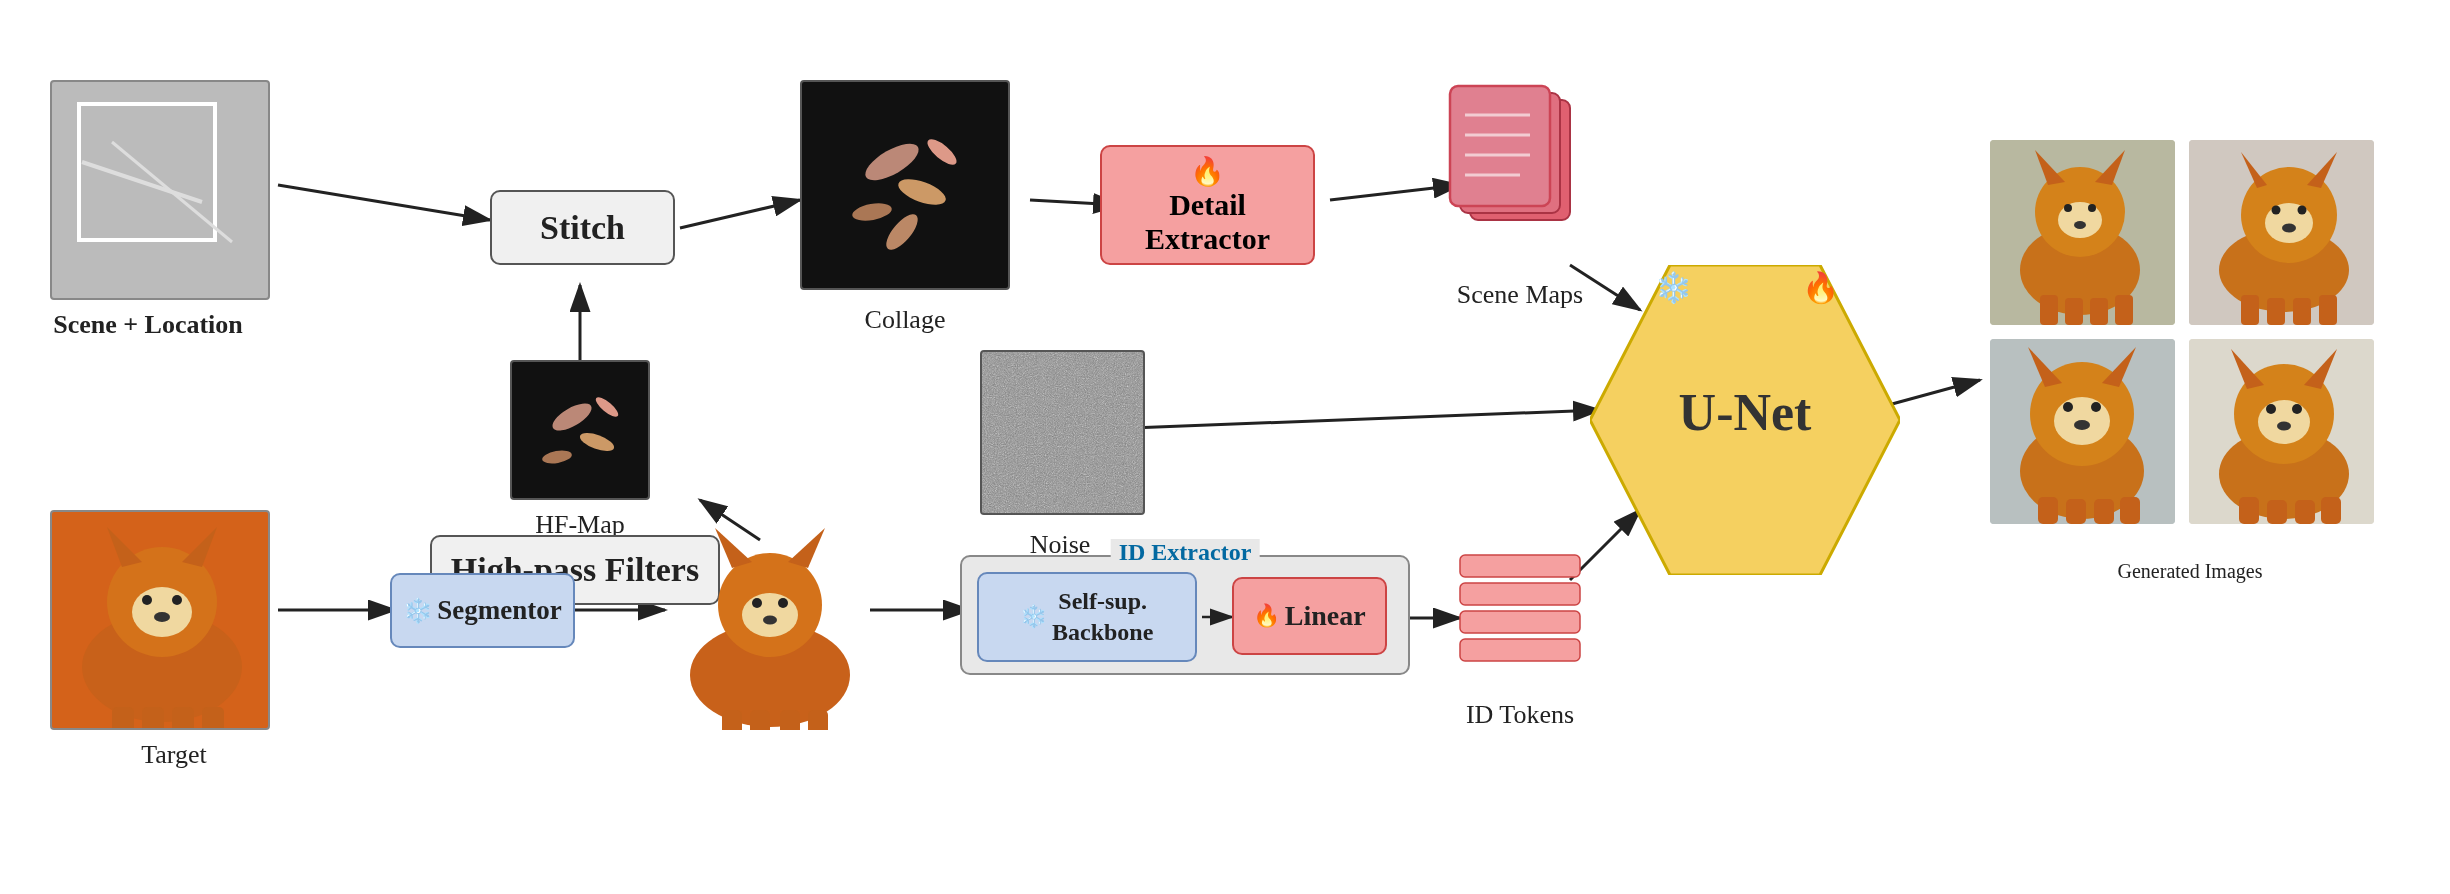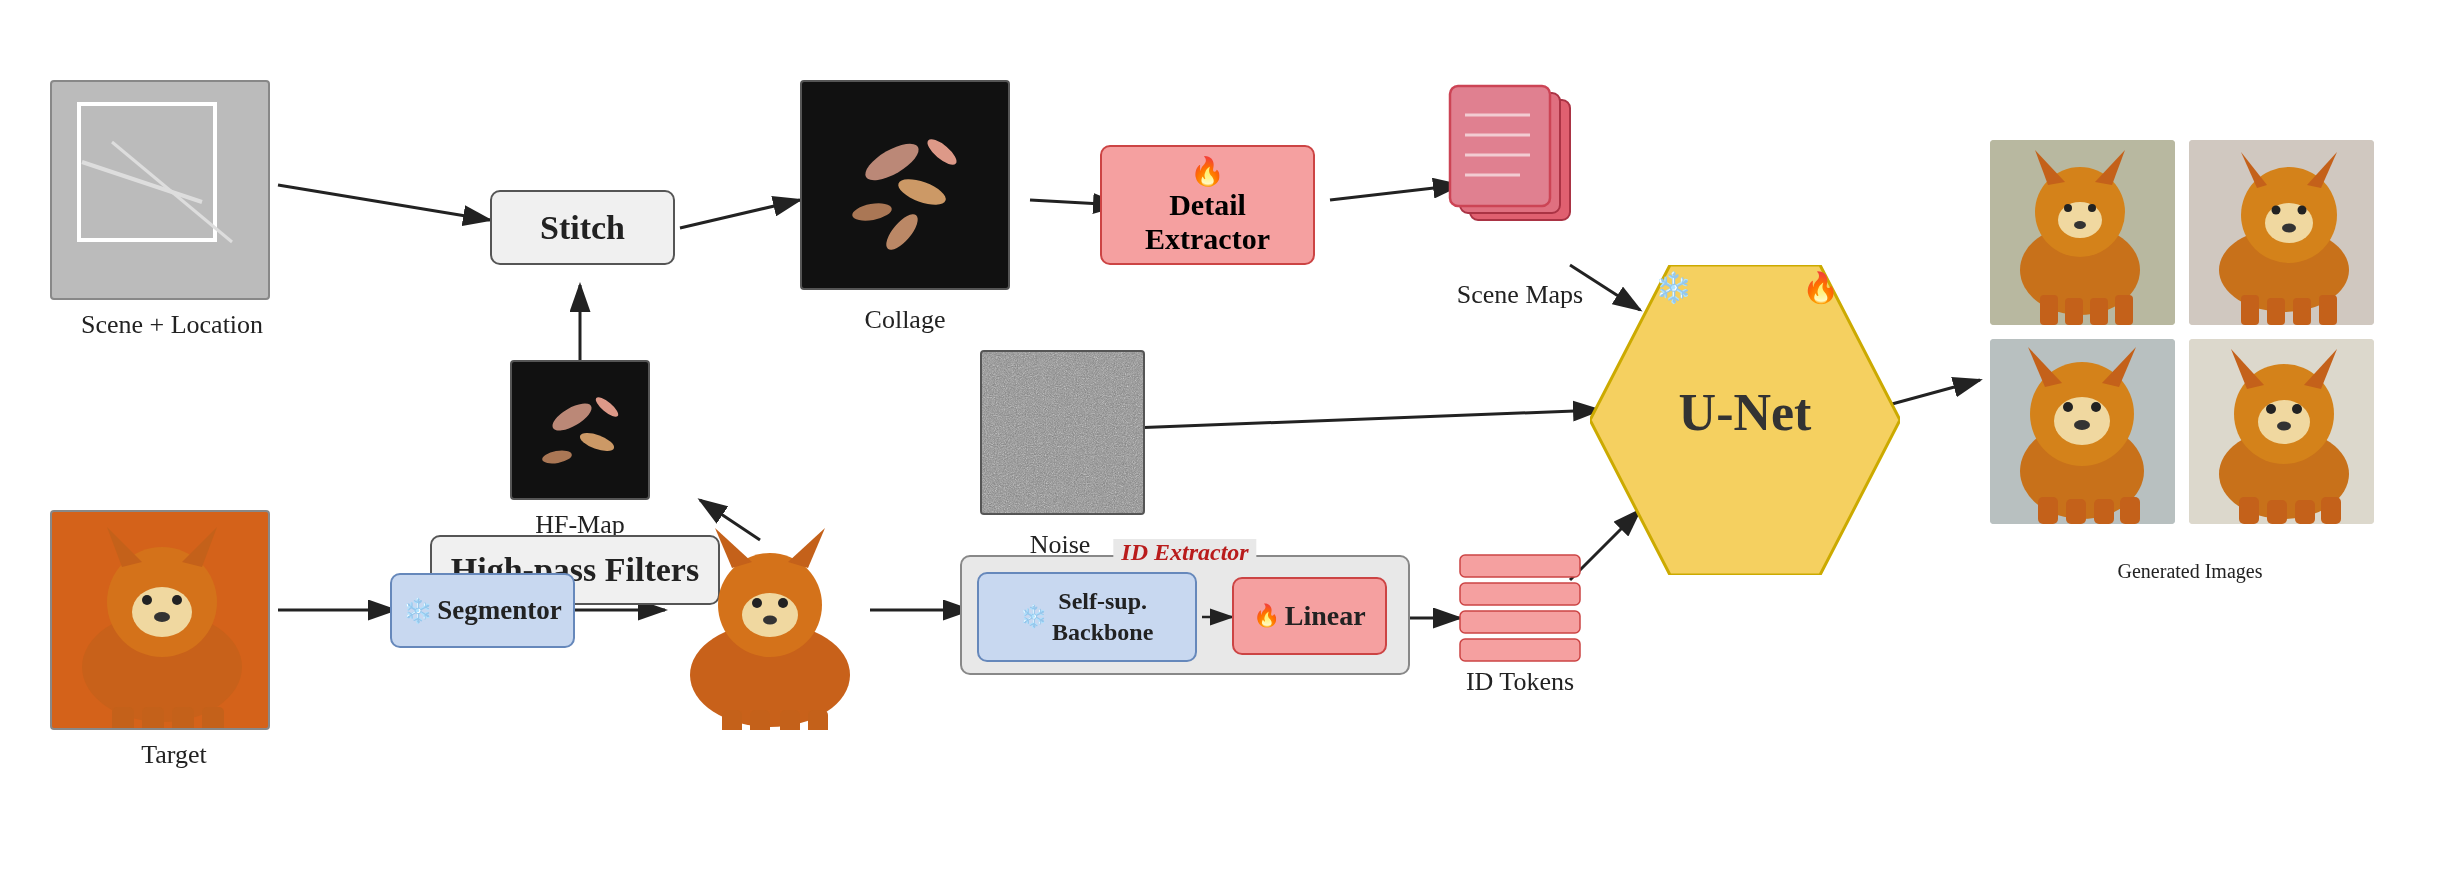--- a/index.html
+++ b/index.html
@@ -152,21 +152,21 @@
 
   <div class="img-block" style="left:50px; top:80px; width:220px; height:220px; background:#bbb; border:2px solid #888;">
 
     <div style="position:absolute; top:20px; left:25px; width:140px; height:140px; border:4px solid white; background:transparent;"></div>
 
     <svg style="position:absolute;top:0;left:0;width:100%;height:100%;">
       <line x1="30" y1="80" x2="150" y2="120" stroke="#ddd" stroke-width="4"></line>
       <line x1="60" y1="60" x2="180" y2="160" stroke="#ddd" stroke-width="3"></line>
     </svg>
   </div>
-  <div class="label" style="left:52px; top:310px; width:240px;">Scene + Location</div>
+  <div class="label" style="left:28px; top:310px; width:240px;font-weight:bold;">Scene + Location</div>
 
   <div class="module-box" style="left:490px; top:190px; width:185px; height:75px; font-size:34px;">
     <span>Stitch</span>
   </div>
 
   <div class="img-block" style="left:800px; top:80px; width:210px; height:210px; background:#111; border:2px solid #555;">
 
     <svg style="position:absolute;top:0;left:0;width:100%;height:100%;">
       <ellipse cx="90" cy="80" rx="30" ry="12" fill="#b87" transform="rotate(-30 90 80)"></ellipse>
       <ellipse cx="120" cy="110" rx="25" ry="10" fill="#c96" transform="rotate(20 120 110)"></ellipse>
@@ -288,21 +288,21 @@
       <ellipse cx="110" cy="110" rx="7" ry="4.5" fill="#333"></ellipse>
 
       <rect x="62" y="200" width="20" height="38" rx="5" fill="#c4611a"></rect>
       <rect x="90" y="200" width="20" height="38" rx="5" fill="#c4611a"></rect>
       <rect x="120" y="200" width="20" height="38" rx="5" fill="#c4611a"></rect>
       <rect x="148" y="200" width="20" height="38" rx="5" fill="#c4611a"></rect>
     </svg>
   </div>
 
   <div class="id-extractor-box" style="left:960px; top:555px; width:450px; height:120px;">
-    <div style="position:absolute; top:-18px; left:50%; transform:translateX(-50%); font-size:24px; color:#b91c1c; font-weight:600; background:#e8e8e8; padding:0 8px;font-style:italic;">ID Extractor</div>
+    <div style="position:absolute; top:-18px; left:50%; transform:translateX(-50%); font-size:24px; color:#0369a1; font-weight:600; background:#e8e8e8; padding:0 8px;">ID Extractor</div>
 
     <div class="module-box blue-bg" style="position:absolute; left:15px; top:15px; width:220px; height:90px; font-size:24px; font-weight:600;">
       <span style="font-size:22px; margin-right:4px;">❄️</span>
       <span style="white-space:pre-line; line-height:1.3;">Self-sup.
 Backbone</span>
     </div>
 
     <svg style="position:absolute;top:0;left:0;width:100%;height:100%;pointer-events:none;">
       <line x1="240" y1="60" x2="270" y2="60" stroke="#222" stroke-width="2.5" marker-end="url(#arrowhead)"></line>
     </svg>
@@ -315,21 +315,21 @@
 
   <div style="position:absolute; left:1455px; top:545px; width:130px; height:155px;">
     <svg width="130" height="130">
 
       <rect x="5" y="10" width="120" height="22" rx="5" fill="#f5a0a0" stroke="#cc4444" stroke-width="1.5"></rect>
       <rect x="5" y="38" width="120" height="22" rx="5" fill="#f5a0a0" stroke="#cc4444" stroke-width="1.5"></rect>
       <rect x="5" y="66" width="120" height="22" rx="5" fill="#f5a0a0" stroke="#cc4444" stroke-width="1.5"></rect>
       <rect x="5" y="94" width="120" height="22" rx="5" fill="#f5a0a0" stroke="#cc4444" stroke-width="1.5"></rect>
     </svg>
   </div>
-  <div class="label" style="left:1440px; top:667px; width:160px;">ID Tokens</div>
+  <div class="label" style="left:1440px; top:700px; width:160px;">ID Tokens</div>
 
   <div class="gen-grid" style="left:1990px; top:140px; width:390px; height:390px; gap:8px;">
 
     <div class="gen-img" style="background:#c8c8b0;">
       <svg width="185" height="185">
         <rect width="185" height="185" fill="#b8b8a0"></rect>
         <ellipse cx="90" cy="130" rx="60" ry="45" fill="#c8711a"></ellipse>
         <circle cx="90" cy="72" r="45" fill="#d4821a"></circle>
         <polygon points="58,45 45,10 75,42" fill="#c4611a"></polygon>
         <polygon points="122,45 135,10 105,42" fill="#c4611a"></polygon>

